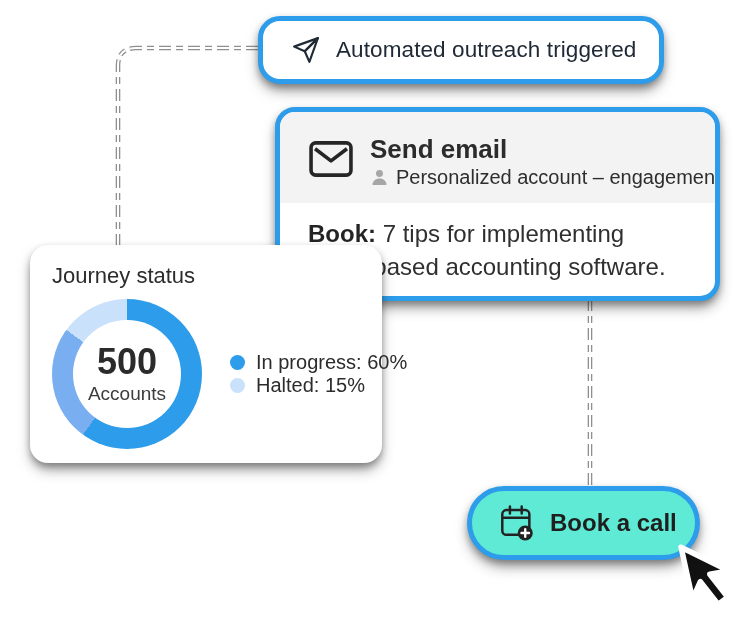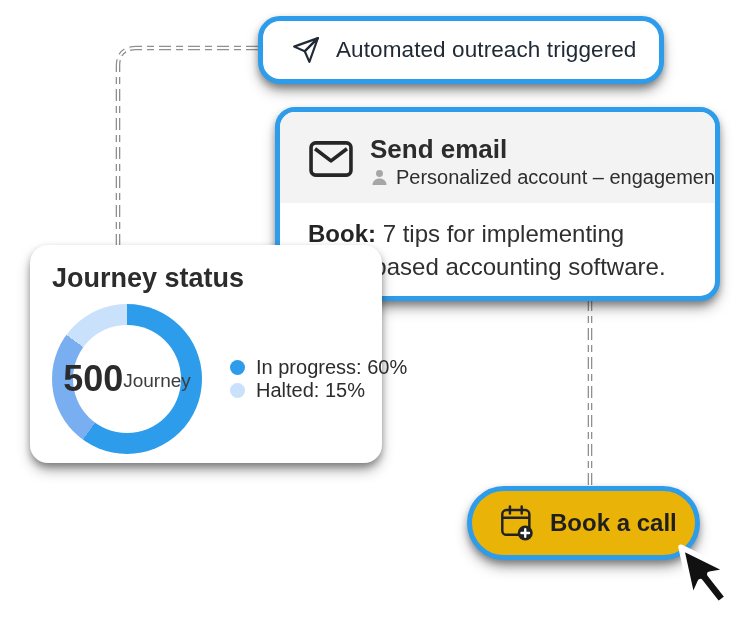--- a/index.html
+++ b/index.html
@@ -41,38 +41,38 @@
     padding:15px 28px;font-size:24px;color:#2f2f2f;line-height:1.35;
   }
   .email-card .card-body b{color:#242424;}
 
   
   .journey-card{
     position:absolute;left:30px;top:245px;width:352px;height:218px;
     background:#fff;border-radius:18px;box-sizing:border-box;
     padding:18px 22px;z-index:3;
   }
-  .journey-card .title{font-size:27px;font-weight:700;color:var(--dark_text);}
+  .journey-card .title{font-size:22px;font-weight:400;color:var(--dark_text);}
   .journey-card .content{display:flex;align-items:center;margin-top:10px;}
   .donut{position:relative;width:150px;height:150px;border-radius:50%;flex:0 0 auto;}
   .donut-hole{
     position:absolute;inset:21px;background:#fff;border-radius:50%;
-    display:flex;flex-direction:row;align-items:center;justify-content:center;
+    display:flex;flex-direction:column;align-items:center;justify-content:center;
   }
   .donut-value{font-size:36px;font-weight:700;color:#2b2b2b;line-height:1;}
   .donut-label{font-size:19px;color:#3d3d3d;margin-top:3px;}
   .legend{margin-left:28px;display:flex;flex-direction:column;gap:0;}
   .legend-row{display:flex;align-items:center;gap:11px;}
   .legend-dot{width:15px;height:15px;border-radius:50%;flex:0 0 auto;}
   .legend-label{font-size:20px;color:var(--dark_text);white-space:nowrap;}
 
   
   .book-pill{
     position:absolute;left:467px;top:486px;width:233px;height:74px;
-    background:#eab308;border:5px solid var(--accent);border-radius:37px;
+    background:#5eead4;border:5px solid var(--accent);border-radius:37px;
     box-sizing:border-box;display:flex;align-items:center;gap:14px;
     padding:0 20px 0 26px;z-index:4;
   }
   .book-pill .label{font-size:24px;font-weight:700;color:#1f1f1f;white-space:nowrap;}
 
   
   .cursor{position:absolute;left:662px;top:534px;z-index:10;}
 
   .icon{display:flex;align-items:center;justify-content:center;flex:0 0 auto;}
 </style>
@@ -125,21 +125,21 @@
       <b>Book:</b><span> 7 tips for implementing cloud-based accounting software.</span>
     </div>
   </div>
 
   <div class="journey-card shadowed">
     <div class="title">Journey status</div>
     <div class="content">
       <div class="donut" id="donut" style="background: conic-gradient(rgb(45, 156, 234) 0deg, rgb(45, 156, 234) 216deg, rgb(121, 175, 240) 216deg, rgb(121, 175, 240) 306deg, rgb(201, 225, 250) 306deg, rgb(201, 225, 250) 360deg);">
         <div class="donut-hole">
           <div class="donut-value">500</div>
-          <div class="donut-label">Journey</div>
+          <div class="donut-label">Accounts</div>
         </div>
       </div>
       <div class="legend">
         <div class="legend-row">
           <span class="legend-dot" style="background: rgb(45, 156, 234);"></span>
           <span class="legend-label">In progress: 60%</span>
         </div>
         <div class="legend-row">
           <span class="legend-dot" style="background: rgb(201, 225, 250);"></span>
           <span class="legend-label">Halted: 15%</span>

